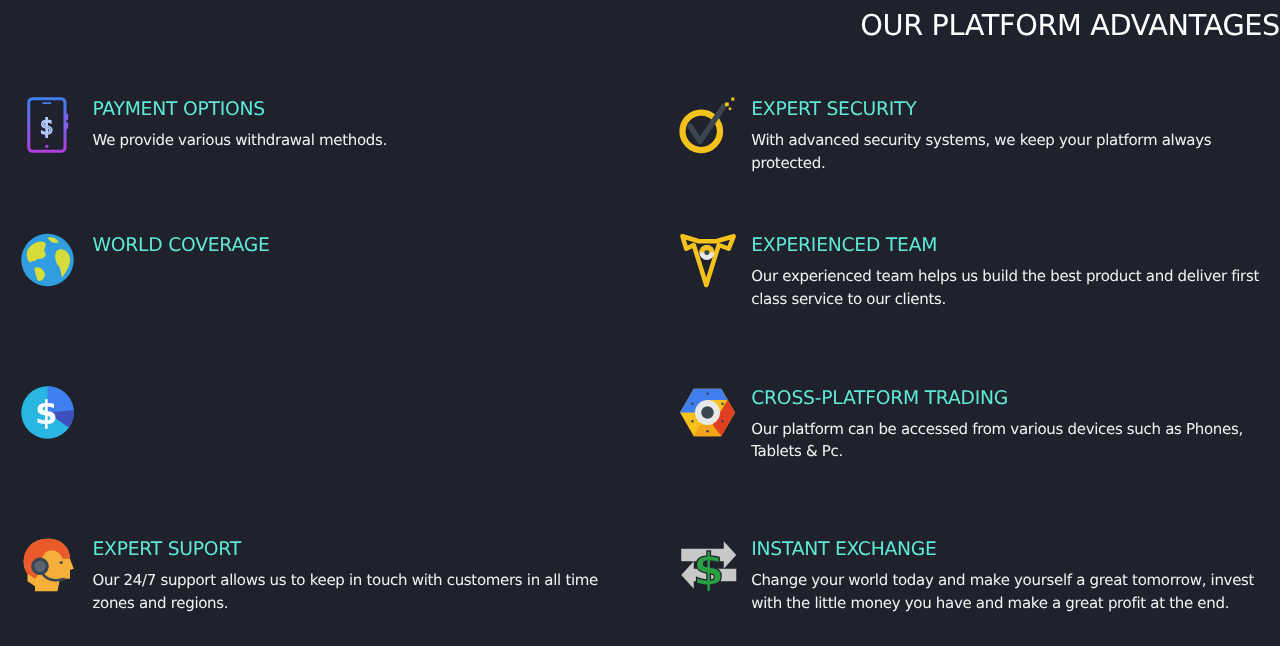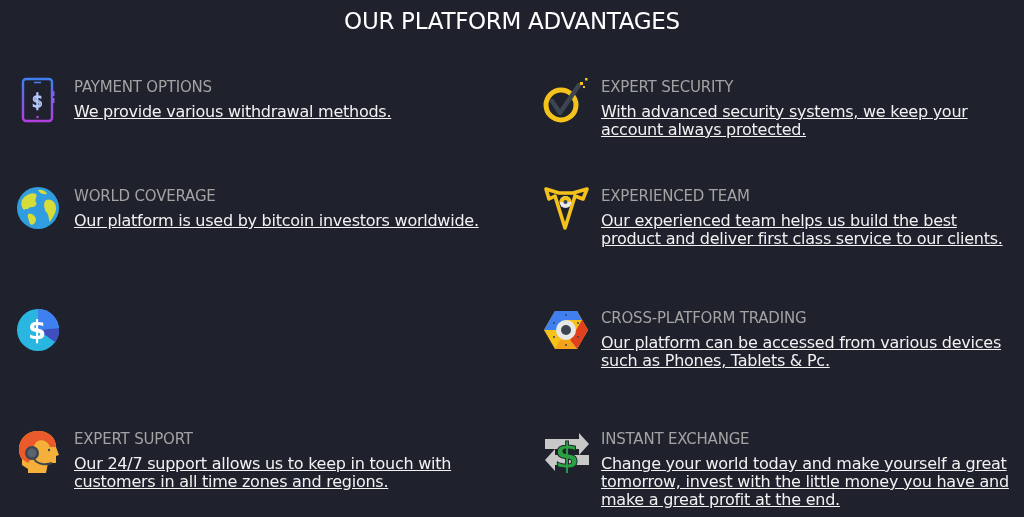--- a/index.html
+++ b/index.html
@@ -5,35 +5,35 @@
   html, body {
     margin: 0; padding: 0;
     width: 1024px; height: 517px;
     background: #1f222d;
     overflow: hidden;
     font-family: "DejaVu Sans", sans-serif;
   }
   .page { position: relative; width: 1024px; height: 517px; }
   .title {
     position: absolute; top: 6px; left: 0; width: 1024px;
-    text-align: center; color: #ffffff;
+    text-align: right; color: #ffffff;
     font-size: 23px; font-weight: normal; letter-spacing: -0.3px;
     margin: 0; line-height: 30px;
   }
   .feature { position: absolute; width: 440px; }
   .feature .icon { position: absolute; left: 0; top: 0; width: 48px; height: 48px; }
   .feature .icon svg { width: 48px; height: 48px; display: block; }
   .feature .text { position: absolute; left: 58px; top: 0; width: 410px; }
   .feature h3 {
-    margin: 0; color: #a3a3a3; font-weight: normal;
+    margin: 0; color: #5eead4; font-weight: normal;
     font-size: 15px; line-height: 20px; letter-spacing: -0.2px;
   }
   .feature p {
     margin: 6px 0 0 0; color: #f2f2f2;
-    font-size: 16px; line-height: 18px; letter-spacing: -0.25px; text-decoration: underline;
+    font-size: 12px; line-height: 18px; letter-spacing: -0.25px;
   }
   .col-left { left: 16px; }
   .col-right { left: 543px; }
 </style>
 </head>
 <body>
 
 <div class="page">
   <h1 class="title">OUR PLATFORM ADVANTAGES</h1>
 
@@ -67,37 +67,36 @@
       <svg viewBox="0 0 48 48">
         <circle cx="18" cy="28" r="15" fill="none" stroke="#f4c21a" stroke-width="5"></circle>
         <path d="M9 24 L17 36 L36 8" fill="none" stroke="#3c4650" stroke-width="4.5" stroke-linecap="round" stroke-linejoin="round"></path>
         <rect x="37" y="5" width="3" height="3" fill="#f4c21a"></rect>
         <rect x="42" y="1" width="2.5" height="2.5" fill="#f4c21a"></rect>
         <rect x="40" y="9" width="2" height="2" fill="#f4c21a"></rect>
       </svg>
     </div>
     <div class="text">
       <h3>EXPERT SECURITY</h3>
-      <p>With advanced security systems, we keep your account always protected.</p>
+      <p>With advanced security systems, we keep your platform always protected.</p>
     </div>
   </div>
 
   <div class="feature col-left" style="top:186px">
     <div class="icon">
       <svg viewBox="0 0 48 48">
         <circle cx="22" cy="22" r="21" fill="#2f9de0"></circle>
         <path d="M6 14 C10 8 16 6 20 8 C22 11 18 13 20 16 C22 19 18 22 14 21 C12 24 10 22 8 24 C5 21 5 17 6 14 Z" fill="#d6dc3a"></path>
         <path d="M22 4 C26 3 30 5 31 8 C28 9 24 8 22 4 Z" fill="#d6dc3a"></path>
         <path d="M30 14 C35 12 40 16 40 22 C40 28 36 32 34 36 C32 32 33 28 30 26 C28 22 27 17 30 14 Z" fill="#d6dc3a"></path>
         <path d="M12 28 C16 27 20 30 20 34 C19 38 16 40 14 38 C13 34 11 31 12 28 Z" fill="#d6dc3a"></path>
       </svg>
     </div>
     <div class="text">
       <h3>WORLD COVERAGE</h3>
-      <p>Our platform is used by bitcoin investors worldwide.</p>
     </div>
   </div>
 
   <div class="feature col-right" style="top:186px">
     <div class="icon">
       <svg viewBox="0 0 48 48">
         <path d="M3 3 L16 7 L30 7 L44 3 L40 13 L32 10 L22 42 L12 10 L6 13 Z" fill="none" stroke="#f4c21a" stroke-width="3.6" stroke-linejoin="round"></path>
         <circle cx="22.5" cy="16" r="6" fill="#e8e8e8"></circle>
         <path d="M16.5 16 A6 6 0 0 1 28.5 16 Z" fill="#f4c21a"></path>
         <circle cx="22.5" cy="16" r="2" fill="#3c4650"></circle>

